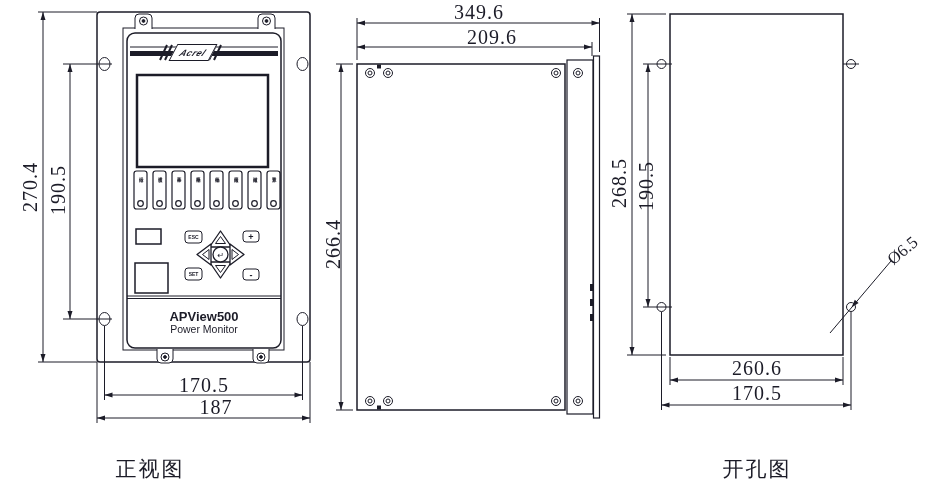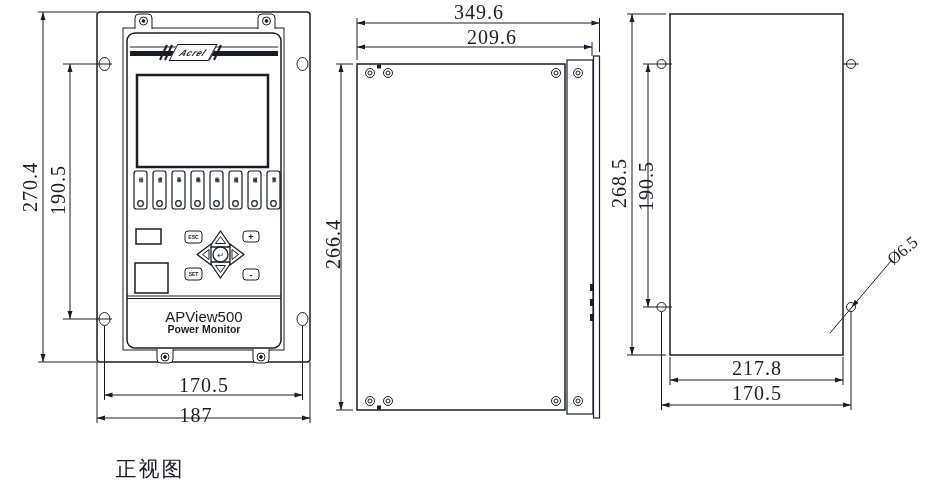--- a/index.html
+++ b/index.html
@@ -5,22 +5,22 @@
   html,body{margin:0;padding:0;background:#ffffff;}
   .canvas{position:relative;width:939px;height:490px;background:#ffffff;overflow:hidden;
           font-family:"Liberation Sans",sans-serif;color:#1c1c28;}
   .canvas svg{position:absolute;left:0;top:0;}
   .txt{position:absolute;white-space:nowrap;transform:translate(-50%,-50%);color:#1c1c28;}
   .dim{font-family:"Liberation Serif",serif;font-size:20px;letter-spacing:1px;}
   .dim.rot{transform:translate(-50%,-50%) rotate(-90deg);}
   .dia{font-family:"Liberation Serif",serif;font-size:17px;
        transform:translate(-50%,-50%) rotate(-40deg);}
   .caption{font-family:"Liberation Serif",serif;font-size:21px;letter-spacing:2px;}
-  .model{font-weight:normal;font-size:15px;}
-  .subtitle{font-weight:bold;font-size:10.5px;text-align:right;}
+  .model{font-weight:bold;font-size:13px;}
+  .subtitle{font-weight:normal;font-size:10.5px;text-align:right;}
   .btn-label{font-weight:bold;font-size:5px;}
   .btn-sign{font-weight:bold;font-size:9px;}
   .enter-glyph{font-size:8px;}
   .logo-box{position:absolute;left:173px;top:44px;width:38px;height:15px;background:#fff;
             border:1.5px solid #1c1c28;transform:skewX(-28deg);display:flex;
             align-items:center;justify-content:center;}
   .logo-text{font-style:italic;font-weight:bold;font-size:9px;letter-spacing:0.5px;}
   .led-label{position:absolute;writing-mode:vertical-rl;text-orientation:upright;
              font-size:4.5px;line-height:1;letter-spacing:0.5px;transform:translate(-50%,0);
              color:#1c1c28;}
@@ -240,21 +240,21 @@
     <g>
       <line x1="830" y1="333" x2="891" y2="261"></line>
       <polygon points="851.5,307.5 854.8,299.8 858.6,303" fill="#1c1c28" stroke="none"></polygon>
     </g>
   </g>
 </svg>
 
 <div class="txt dim rot" style="left:30px;top:187px;">270.4</div>
 <div class="txt dim rot" style="left:58px;top:190px;">190.5</div>
 <div class="txt dim" style="left:204px;top:385px;">170.5</div>
-<div class="txt dim" style="left:196px;top:407px;margin-top:8px;">187</div>
+<div class="txt dim" style="left:216px;top:407px;">187</div>
 
 <div class="logo-box">
   <span class="logo-text">Acrel</span>
 </div>
 
 <div class="led-label" style="left:140.5px;top:173px;">运行指示</div>
 <div class="led-label" style="left:159.5px;top:173px;">通信状态</div>
 <div class="led-label" style="left:178.5px;top:173px;">暂态事件</div>
 <div class="led-label" style="left:197.5px;top:173px;">频率偏差</div>
 <div class="led-label" style="left:216.5px;top:173px;">电压偏差</div>
@@ -270,19 +270,20 @@
 
 <div class="txt model" style="left:204px;top:316px;">APView500</div>
 <div class="txt subtitle" style="left:204px;top:329px;">Power Monitor</div>
 
 <div class="txt dim" style="left:479px;top:12px;">349.6</div>
 <div class="txt dim" style="left:492px;top:37px;">209.6</div>
 <div class="txt dim rot" style="left:333px;top:244px;">266.4</div>
 
 <div class="txt dim rot" style="left:619px;top:183px;">268.5</div>
 <div class="txt dim rot" style="left:646px;top:186px;">190.5</div>
-<div class="txt dim" style="left:757px;top:368px;">217.8</div>
+<div class="txt dim" style="left:757px;top:368px;">260.6</div>
 <div class="txt dim" style="left:757px;top:393px;">170.5</div>
 <div class="txt dia" style="left:903px;top:251px;">Ø6.5</div>
 
 <div class="txt caption" style="left:150px;top:469px;">正视图</div>
+<div class="txt caption" style="left:757px;top:469px;">开孔图</div>
 
 </div>
 
 </body></html>

